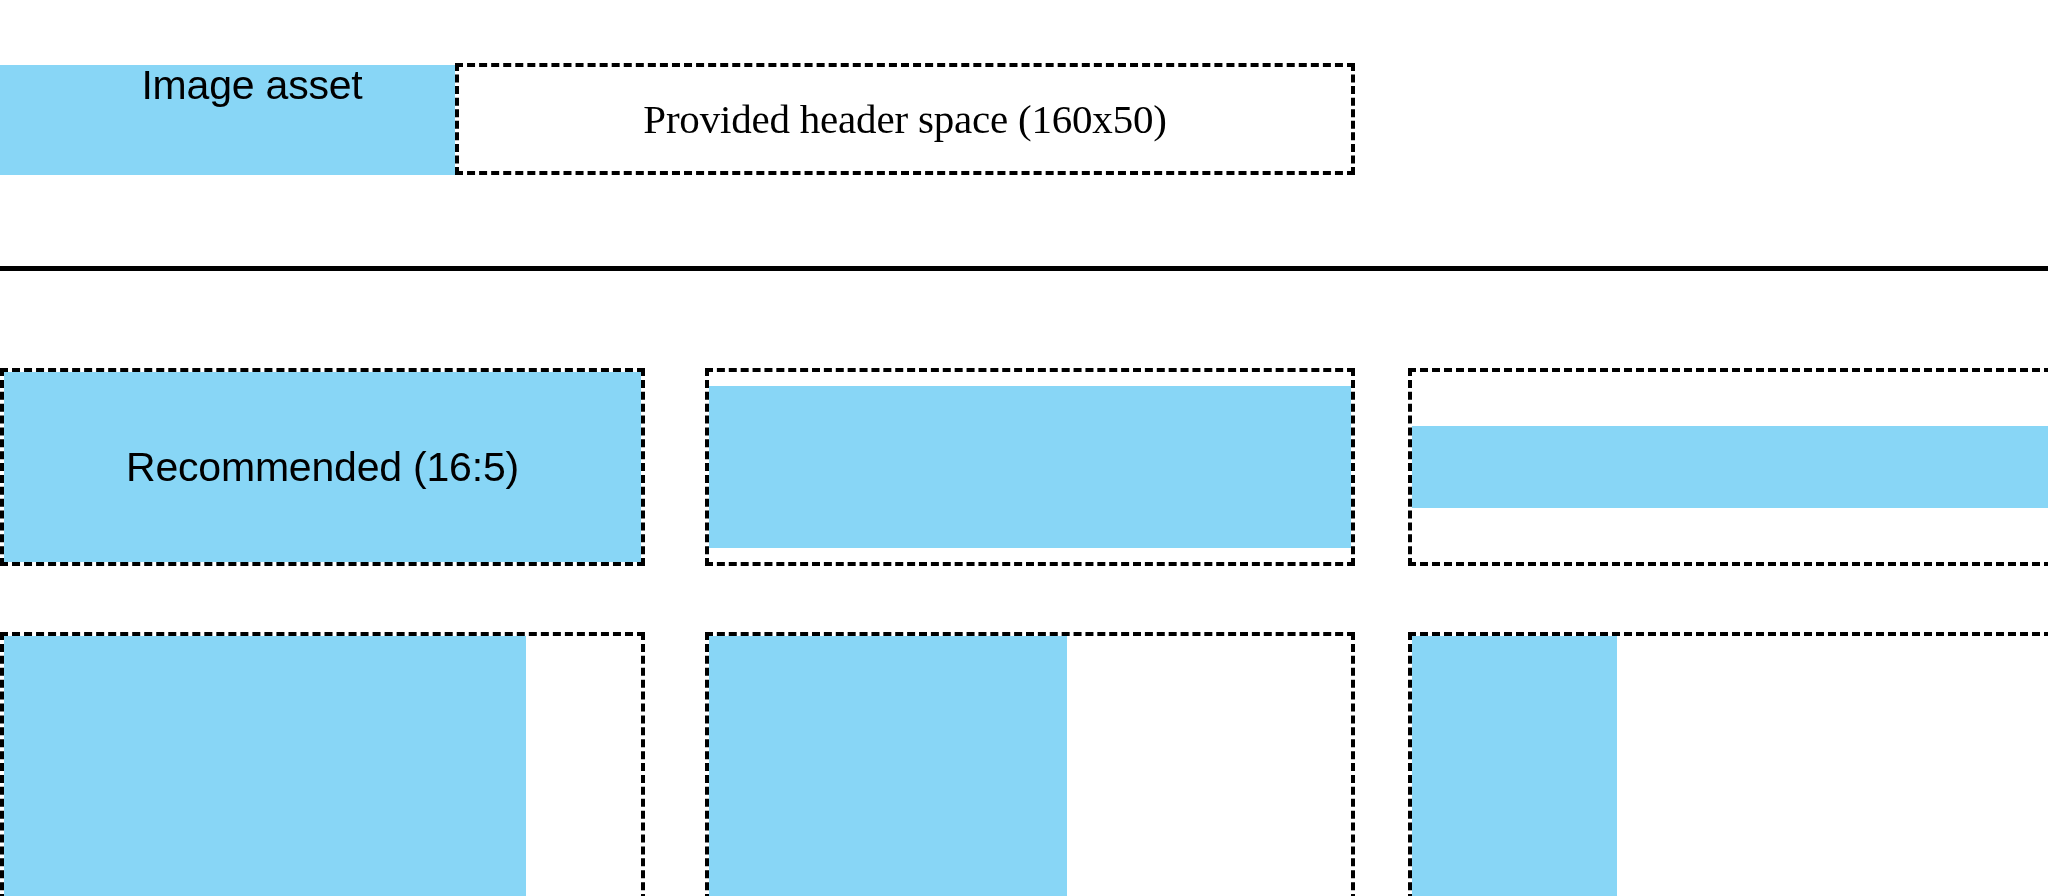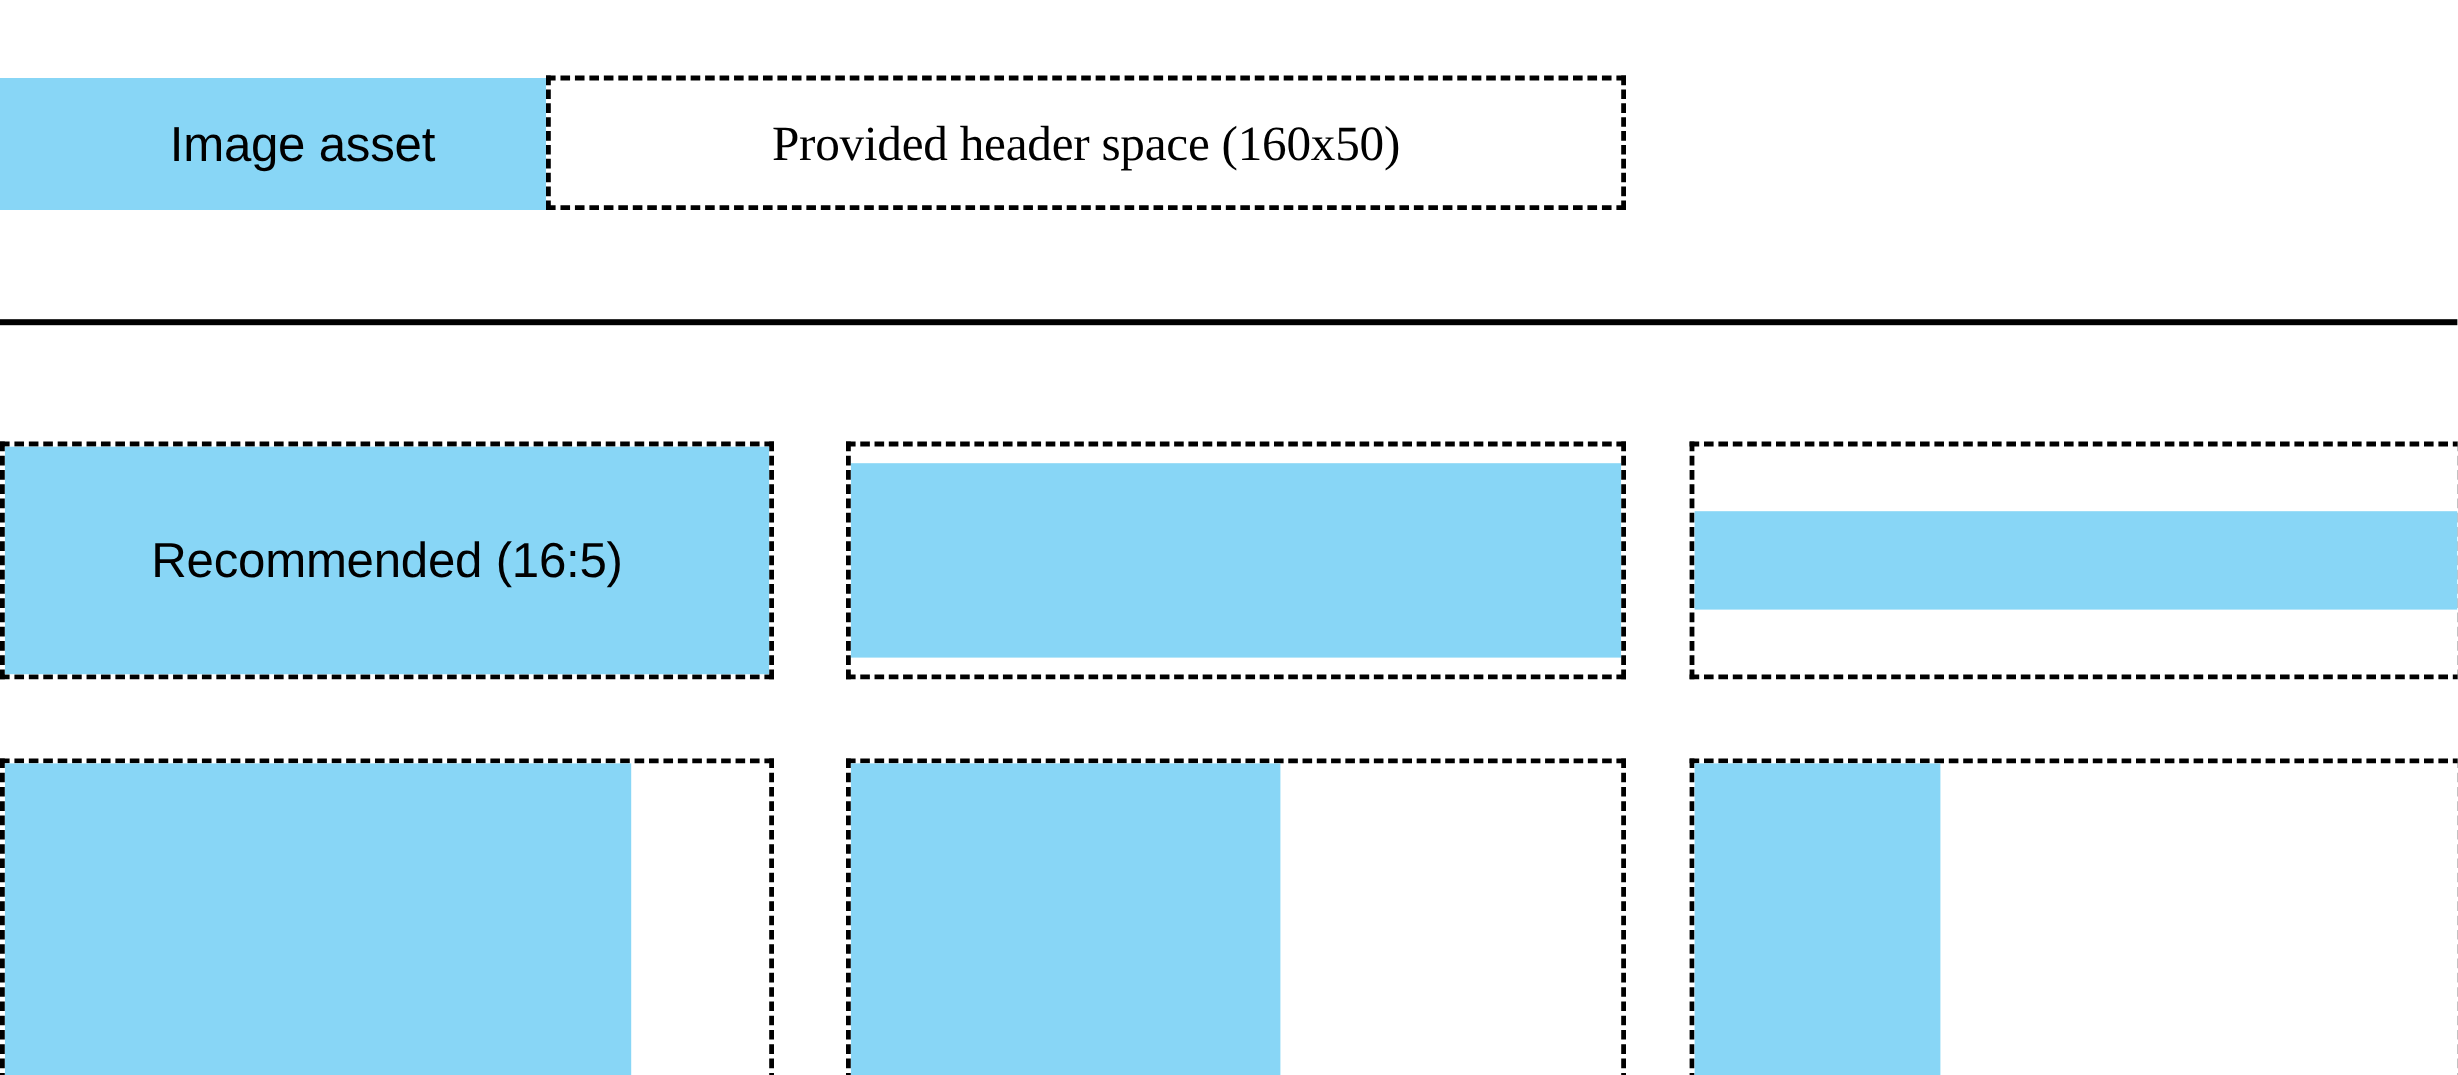--- a/index.html
+++ b/index.html
@@ -34,21 +34,20 @@
   }
 
   .asset-swatch {
     position: absolute;
     left: 0;
     top: 2px;
     width: 504px;
     height: 110px;
     background: #88d6f6;
     display: flex;
-    align-items: center;
     justify-content: center;
     box-sizing: border-box;
   }
 
   .asset-swatch-label {
     font-size: 41px;
     line-height: 1;
     letter-spacing: -0.2px;
     color: #000000;
     white-space: nowrap;

